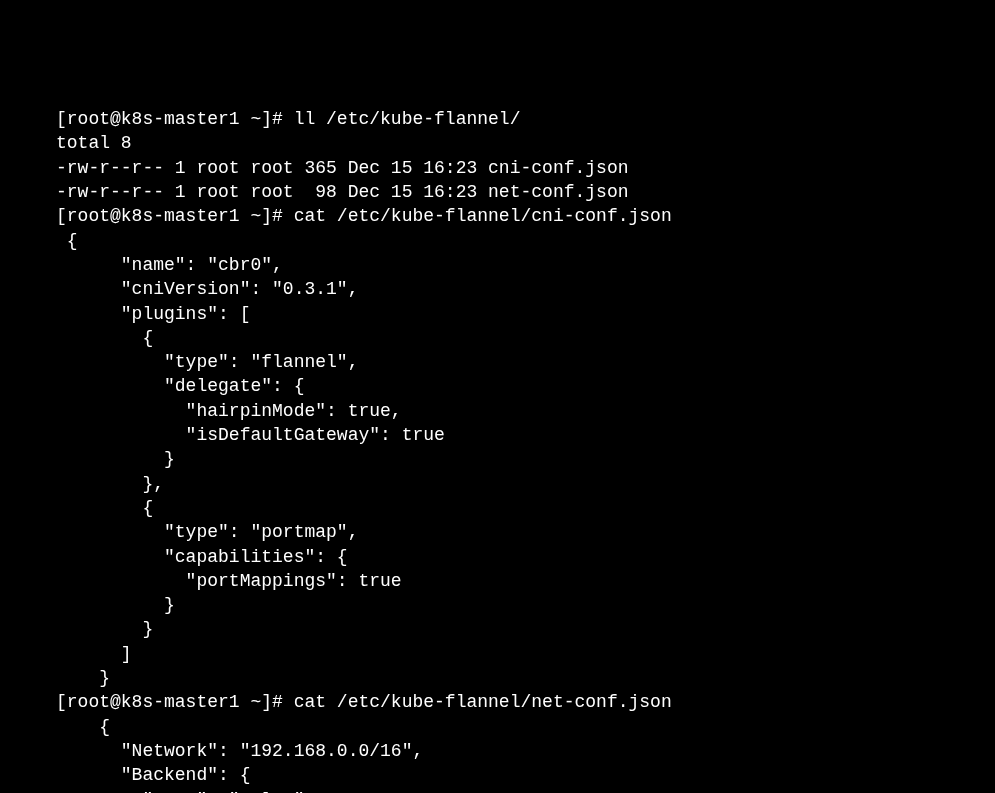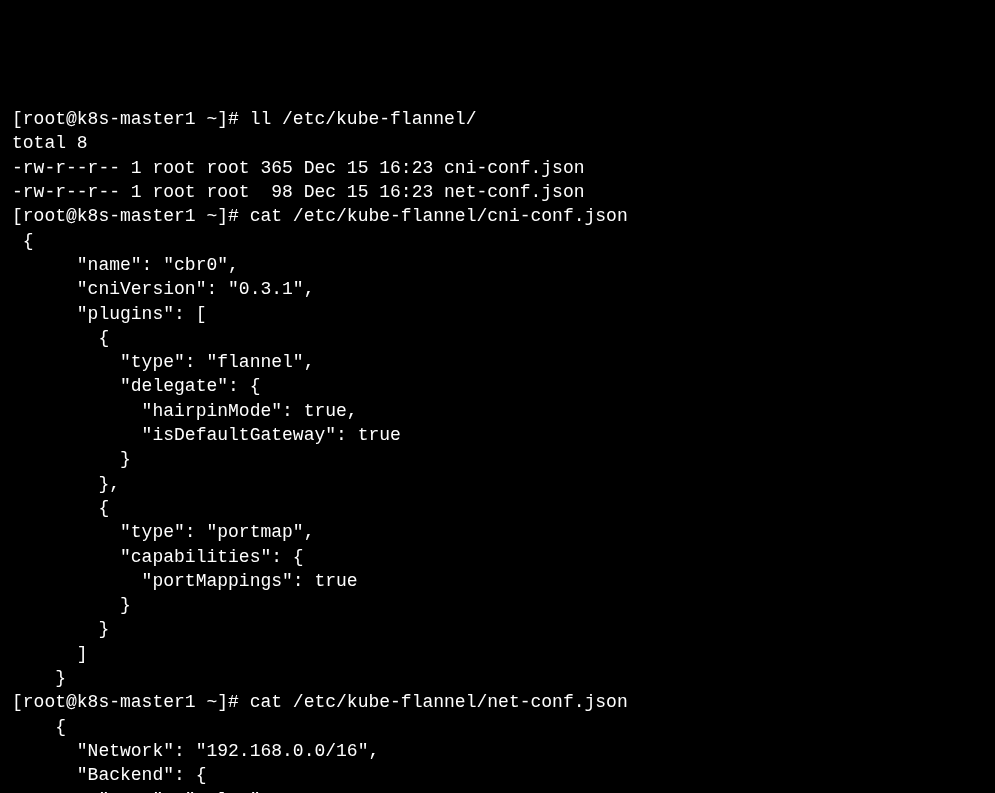--- a/index.html
+++ b/index.html
@@ -14,20 +14,21 @@
       font-size: 18px;
       line-height: 1.35;
       padding: 10px 12px;
       width: 995px;
       height: 793px;
       overflow: hidden;
       white-space: pre;
     }
     .line {
       display: block;
+      margin-left: 44px;
     }
   </style>
 </head>
 <body>
 
 
 
 <div><span class="line"><span>[root@k8s-master1 ~]# </span><span>ll /etc/kube-flannel/</span></span><span class="line">total 8</span><span class="line">-rw-r--r-- 1 root root 365 Dec 15 16:23 cni-conf.json</span><span class="line">-rw-r--r-- 1 root root  98 Dec 15 16:23 net-conf.json</span><span class="line"><span>[root@k8s-master1 ~]# </span><span>cat /etc/kube-flannel/cni-conf.json</span></span><span class="line"> {</span><span class="line">      "name": "cbr0",</span><span class="line">      "cniVersion": "0.3.1",</span><span class="line">      "plugins": [</span><span class="line">        {</span><span class="line">          "type": "flannel",</span><span class="line">          "delegate": {</span><span class="line">            "hairpinMode": true,</span><span class="line">            "isDefaultGateway": true</span><span class="line">          }</span><span class="line">        },</span><span class="line">        {</span><span class="line">          "type": "portmap",</span><span class="line">          "capabilities": {</span><span class="line">            "portMappings": true</span><span class="line">          }</span><span class="line">        }</span><span class="line">      ]</span><span class="line">    }</span><span class="line"><span>[root@k8s-master1 ~]# </span><span>cat /etc/kube-flannel/net-conf.json</span></span><span class="line">    {</span><span class="line">      "Network": "192.168.0.0/16",</span><span class="line">      "Backend": {</span><span class="line">        "Type": "vxlan"</span></div>
 
 

